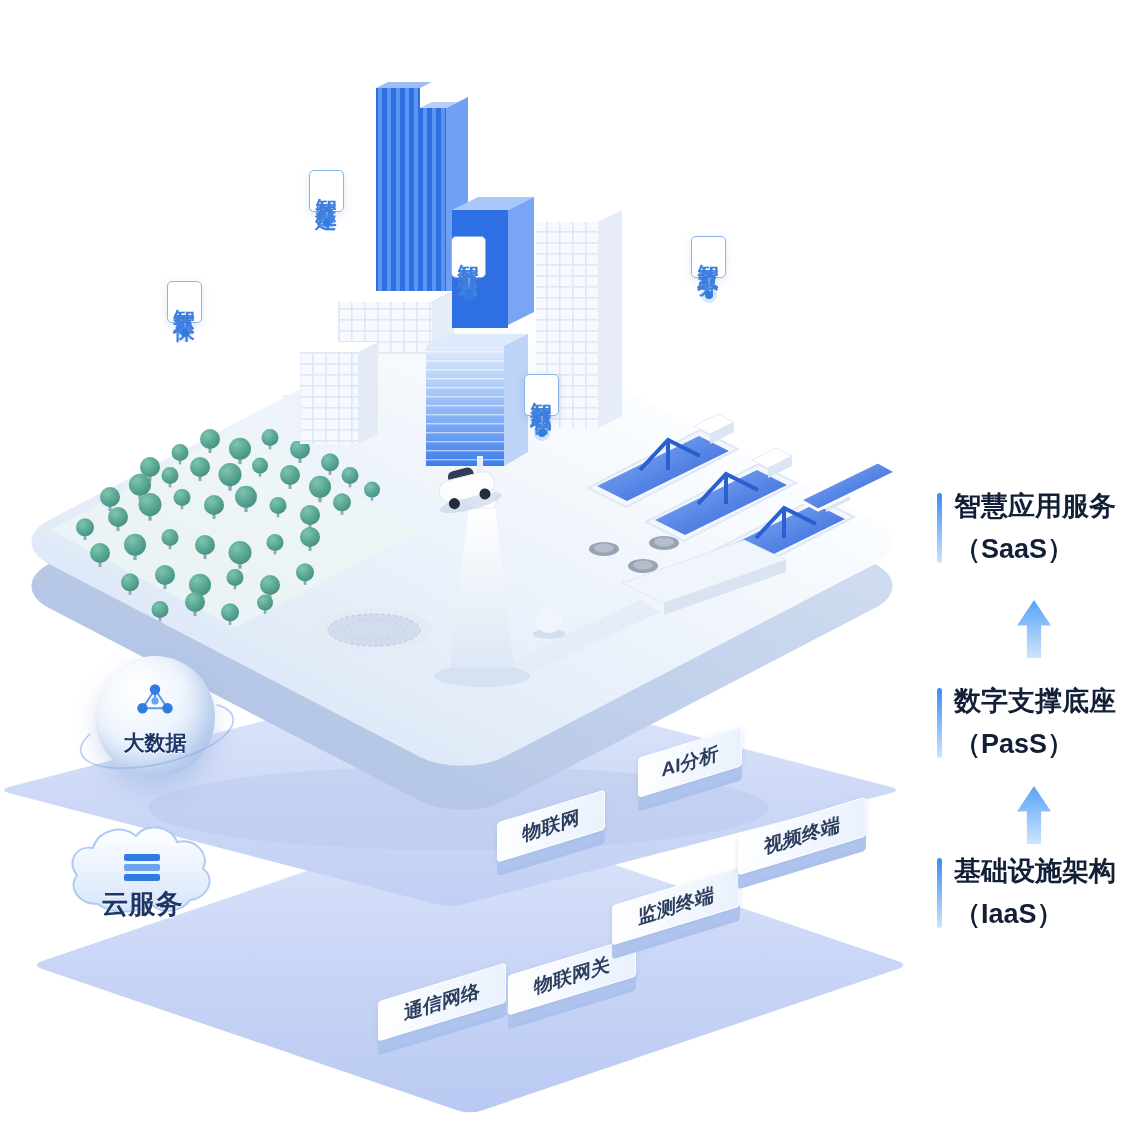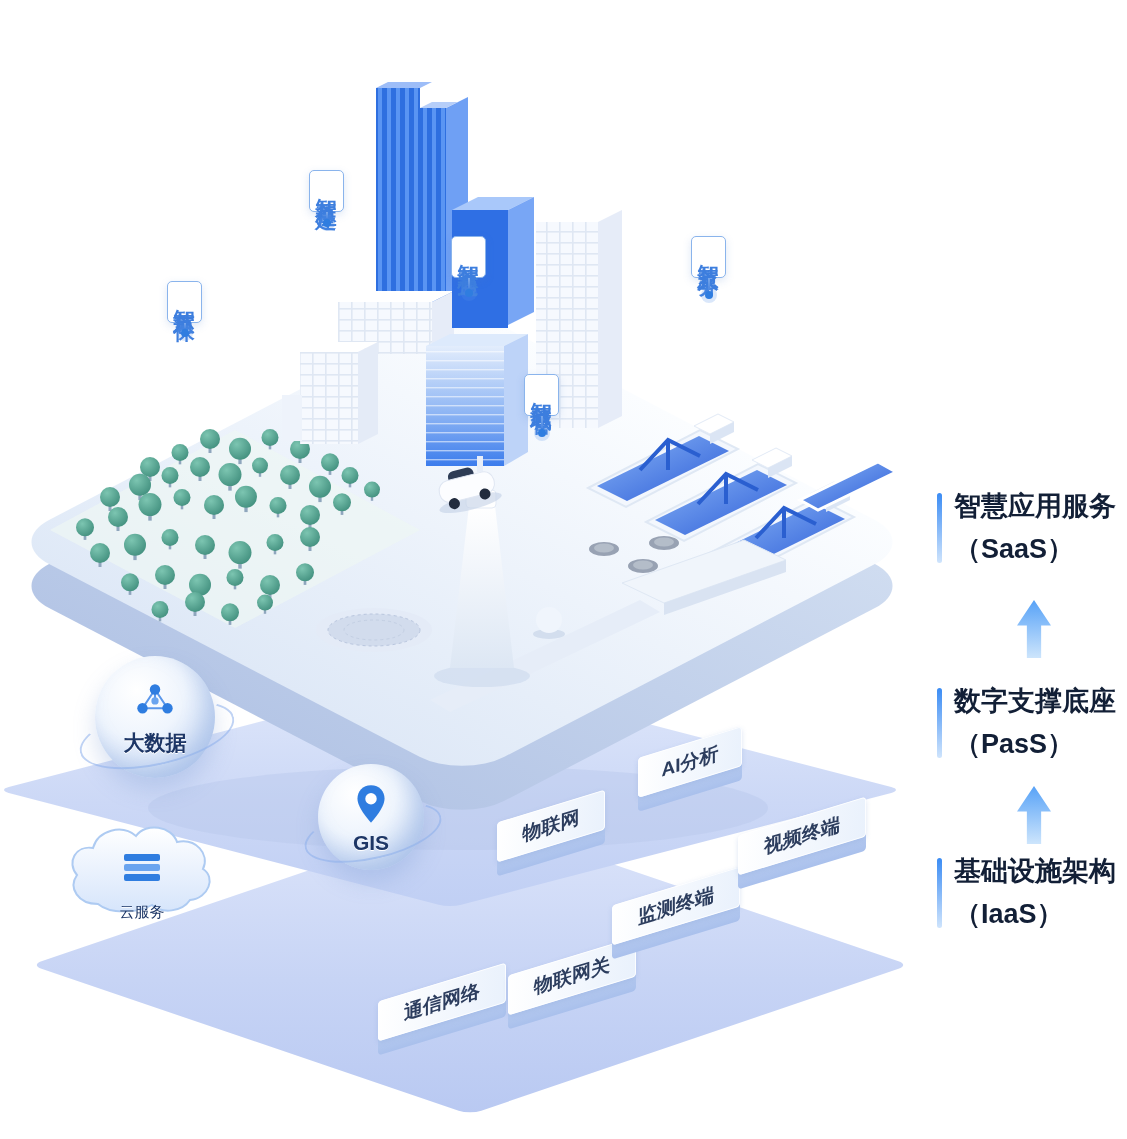--- a/index.html
+++ b/index.html
@@ -35,21 +35,21 @@
   .orbit{position:absolute;width:128%;height:46%;left:-14%;top:40%;
     border:2px solid rgba(140,175,235,0.55);border-top-color:transparent;
     border-radius:50%;transform:rotate(-13deg);}
   .sphere-icon{width:50px;height:50px;}
   .sphere-label{font-size:21px;font-weight:800;color:#1d3666;text-shadow:0 1px 0 #ffffff;margin-top:2px;}
 
   
   .cloud{position:absolute;z-index:5;}
   .cloud svg{display:block;}
   .cloud-label{position:absolute;bottom:4px;left:50%;transform:translateX(-50%);
-    font-size:15px;font-weight:400;color:#1d3666;text-shadow:0 1px 0 #ffffff;white-space:nowrap;}
+    font-size:27px;font-weight:700;color:#1d3666;text-shadow:0 1px 0 #ffffff;white-space:nowrap;}
 
   
   .iso-box{position:absolute;height:40px;z-index:5;}
   .iso-side{position:absolute;left:0;top:14px;width:100%;height:40px;border-radius:4px;
     transform:skewY(-17deg);background:linear-gradient(180deg,#ccdbf6,#a9c0ec);}
   .iso-top{position:absolute;left:0;top:0;width:100%;height:40px;border-radius:4px;
     transform:skewY(-17deg);background:linear-gradient(100deg,#ffffff,#e9f1fc);
     display:flex;align-items:center;justify-content:center;
     font-size:19px;font-weight:700;color:#2c3d5e;
     box-shadow:inset 0 0 0 1px rgba(255,255,255,0.85),0 2px 5px rgba(120,150,210,0.25);}
@@ -297,28 +297,20 @@
     <svg class="sphere-icon" viewBox="0 0 48 48">
       <path d="M24 12 L12 30 M24 12 L36 30 M12 30 L36 30 M24 12 L24 23" stroke="#5b97ea" stroke-width="2" fill="none"></path>
       <circle cx="24" cy="12" r="5" fill="#2f7de0"></circle>
         <circle cx="12" cy="30" r="5" fill="#2f7de0"></circle>
       <circle cx="36" cy="30" r="5" fill="#2f7de0"></circle>
         <circle cx="24" cy="23" r="3.5" fill="#6aa4ef"></circle>
     </svg>
     <span class="sphere-label">大数据</span>
   </div>
 
-  <div class="sphere" style="left:318px;top:764px;width:106px;height:106px;">
-    <span class="orbit"></span>
-    <svg class="sphere-icon" viewBox="0 0 48 48">
-      <path d="M24 6 c-8 0 -13 6 -13 13 c0 9 13 23 13 23 s13 -14 13 -23 c0 -7 -5 -13 -13 -13 z" fill="#2f7de0"></path>
-      <circle cx="24" cy="19" r="5.5" fill="#ffffff"></circle>
-    </svg>
-    <span class="sphere-label">GIS</span>
-  </div>
 
   <div class="iso-box" style="left:497px;top:806px;width:108px;">
     <span class="iso-side"></span>
     <span class="iso-top">物联网</span>
   </div>
   <div class="iso-box" style="left:638px;top:742px;width:104px;">
     <span class="iso-side"></span>
     <span class="iso-top">AI分析</span>
   </div>
 

